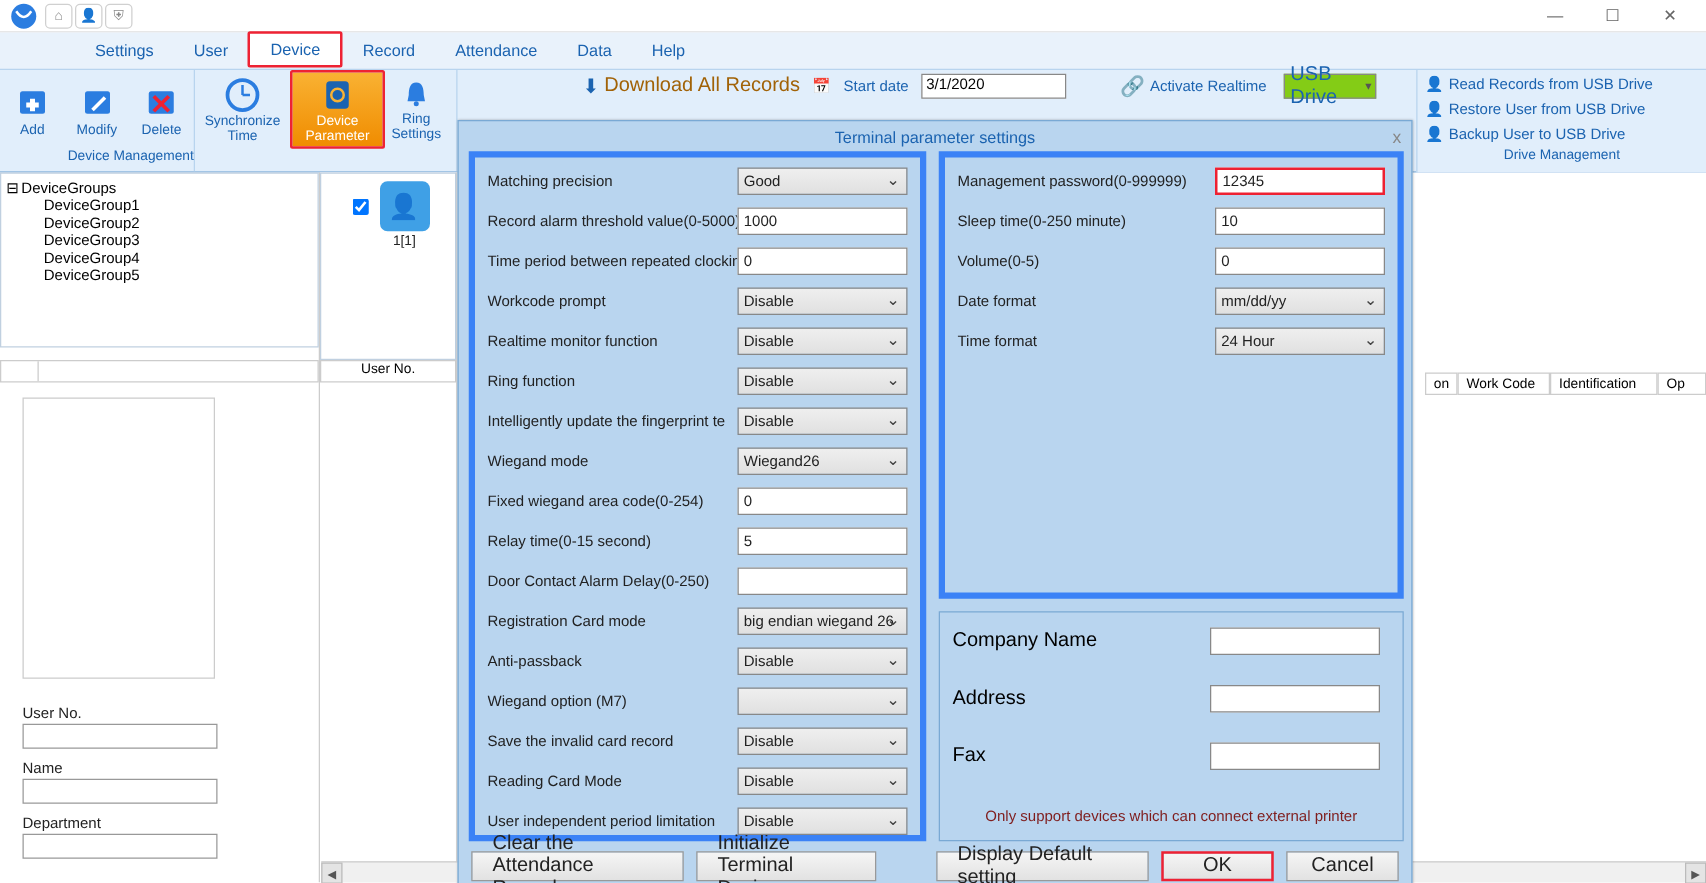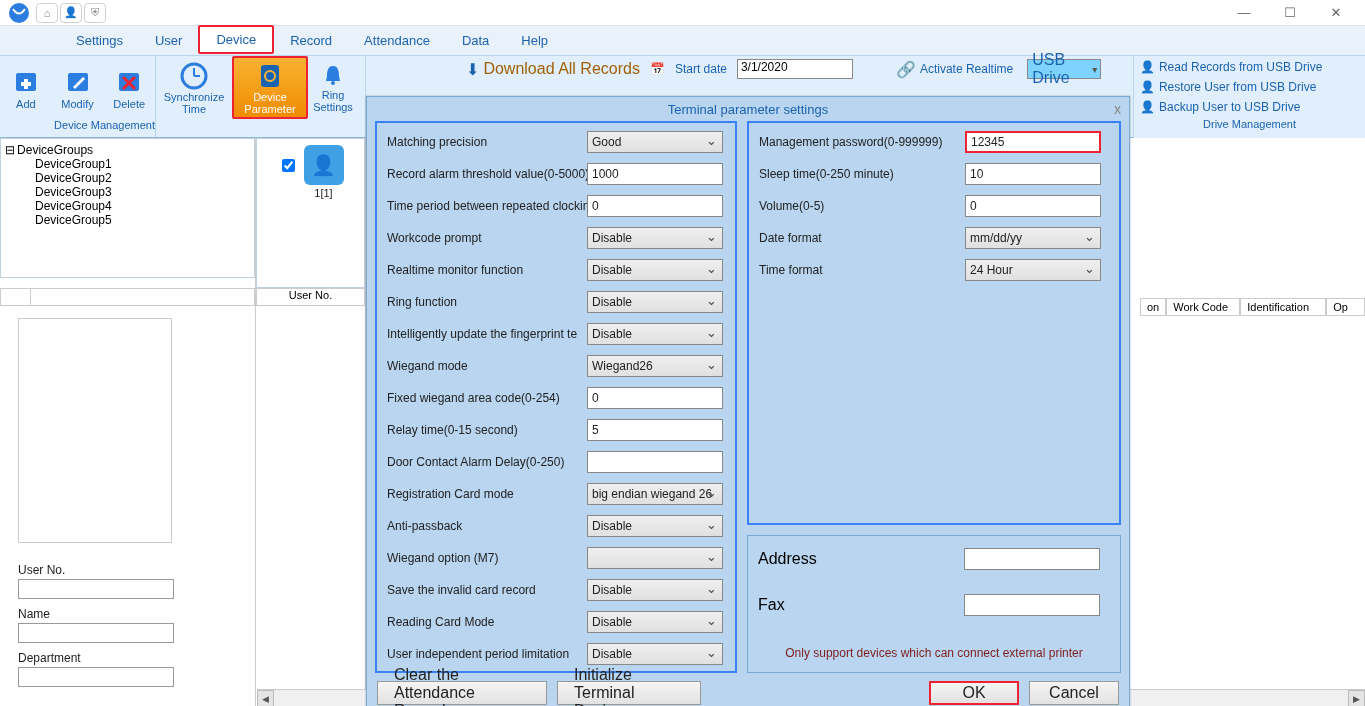--- a/index.html
+++ b/index.html
@@ -16,21 +16,21 @@
   .ribbon { height:82px; background:#e1eefb; display:flex; border-bottom:1px solid #8fb8de; }
   .ribgroup { border-right:1px solid #b8d4ee; display:flex; flex-direction:column; }
   .ribitems { display:flex; flex:1; }
   .ribbtn { width:54px; display:flex; flex-direction:column; align-items:center; justify-content:center; font-size:11px; color:#1b63b0; gap:2px; cursor:pointer; }
   .ribbtn .ico { width:30px; height:30px; display:flex; align-items:center; justify-content:center; }
   .ribbtn-wide { width:76px; display:flex; flex-direction:column; align-items:center; justify-content:center; font-size:11px; color:#1b63b0; gap:0; text-align:center; line-height:12px; cursor:pointer;}
   .devparam { border:2px solid #e23; background:linear-gradient(#f9b233,#f08c00); border-radius:2px; }
   .riblabel { height:18px; text-align:right; font-size:11px; color:#1b63b0; }
   .linkbtn { display:flex; align-items:center; gap:4px; cursor:pointer; }
   .datefield { width:116px; height:20px; border:1px solid #888; background:#fff; font-size:12px; padding:0 3px; }
-  .usbdrive { width:74px; height:20px; border:1px solid #888; background:#7dd3fc; position:relative; display:flex; align-items:center; padding-left:4px; color:#1b63b0;}
+  .usbdrive { width:74px; height:20px; border:1px solid #888; background:#84cc16; position:relative; display:flex; align-items:center; padding-left:4px; color:#1b63b0;}
   .usbdrive::after { content:"▾"; position:absolute; right:3px; font-size:10px; color:#555; }
   .rightlinks { display:flex; flex-direction:column; gap:2px; font-size:12px; color:#1b63b0; padding:2px 6px; }
   .rightlinks .linkbtn { height:18px; }
   .rib-rightgroup { flex:1; display:flex; flex-direction:column; }
   .rib-rightgroup .small { height:18px; text-align:center; font-size:11px; color:#1b63b0;}
   
   .body { display:flex; height:calc(706px - 26px - 30px - 82px); }
   .leftcol { width:256px; display:flex; flex-direction:column; border-right:1px solid #ccc; }
   .tree { flex:0 0 140px; border:1px solid #c0d0e0; margin:0; font-size:12px; padding:4px 4px; }
   .tree-root { display:flex; align-items:center; gap:2px; }
@@ -47,21 +47,21 @@
   .devicon-wrap .devicon { width:40px; height:40px; background:#3fa0e6; border-radius:6px; display:flex; align-items:center; justify-content:center; color:#fff; font-size:20px; margin-bottom:2px;}
   .midheader { height:18px; border:1px solid #ccc; font-size:11px; text-align:center; }
   
   .rightheaders { position:absolute; top:calc(26px + 30px + 82px + 160px); right:0; width:225px; height:18px; display:flex; font-size:11px; }
   .rightheaders div { border:1px solid #ccc; padding:0 6px; display:flex; align-items:center; }
   
   .dlg { position:absolute; left:366px; top:96px; width:764px; height:618px; background:#b9d5ef; border:1px solid #7aa9d4; box-shadow:0 0 2px rgba(0,0,0,.3); }
   .dlg-title { height:24px; display:flex; align-items:center; justify-content:center; font-size:13px; color:#1b63b0; position:relative; }
   .dlg-title .close { position:absolute; right:8px; color:#888; font-size:14px; cursor:pointer;}
   .dlg-body { display:flex; height:calc(100% - 24px - 40px); padding:0 8px; gap:10px; }
-  .panel { border:2px solid #3b82f6; background:#b9d5ef; flex:1; padding:8px 10px; font-size:12px; color:#222; display:flex; flex-direction:column; gap:10px; }
+  .panel { border:5px solid #3b82f6; background:#b9d5ef; flex:1; padding:8px 10px; font-size:12px; color:#222; display:flex; flex-direction:column; gap:10px; }
   .panel.left { flex:0 0 362px; }
   .panel.right { flex:1; padding-bottom:14px; }
   .row { display:flex; align-items:center; height:22px; }
   .row .lbl { width:200px; white-space:nowrap; overflow:hidden; }
   .sel, .inp { width:136px; height:22px; border:1px solid #888; background:linear-gradient(#efefef,#e0e0e0); font-size:12px; padding:0 4px; position:relative; display:flex; align-items:center;}
   .sel::after { content:"⌄"; position:absolute; right:5px; top:1px; font-size:13px; color:#444; }
   .inp { background:#fff; }
   .inp.red { border:2px solid #e23; width:136px; }
   .panel.right .row .lbl { width:206px; }
   .note { color:#7f1d1d; font-size:12px; text-align:center; margin-top:6px;}
@@ -361,31 +361,36 @@
             <div class="lbl">Date format</div>
             <div class="sel">mm/dd/yy</div>
           </div>
           <div class="row">
             <div class="lbl">Time format</div>
             <div class="sel">24 Hour</div>
           </div>
         </div>
       <div class="rp2" id="rb-rows">
           <div class="row">
+            <div class="lbl">Company Name</div>
+            <div class="inp"></div>
+          </div>
+          <div class="row">
             <div class="lbl">Address</div>
             <div class="inp"></div>
           </div>
           <div class="row">
             <div class="lbl">Fax</div>
             <div class="inp"></div>
           </div>
           <div class="note">Only support devices which can connect external printer</div>
         </div>
     </div>
   </div>
   <div class="dlg-footer">
     <div class="btn" style="width:170px">Clear the Attendance Records</div>
     <div class="btn" style="width:144px">Initialize Terminal Device</div>
     <div class="spacer"></div>
+    <div class="btn" style="width:170px">Display Default setting</div>
     <div class="btn ok">OK</div>
     <div class="btn" style="width:90px">Cancel</div>
   </div>
 </div>
 
 </body></html>

